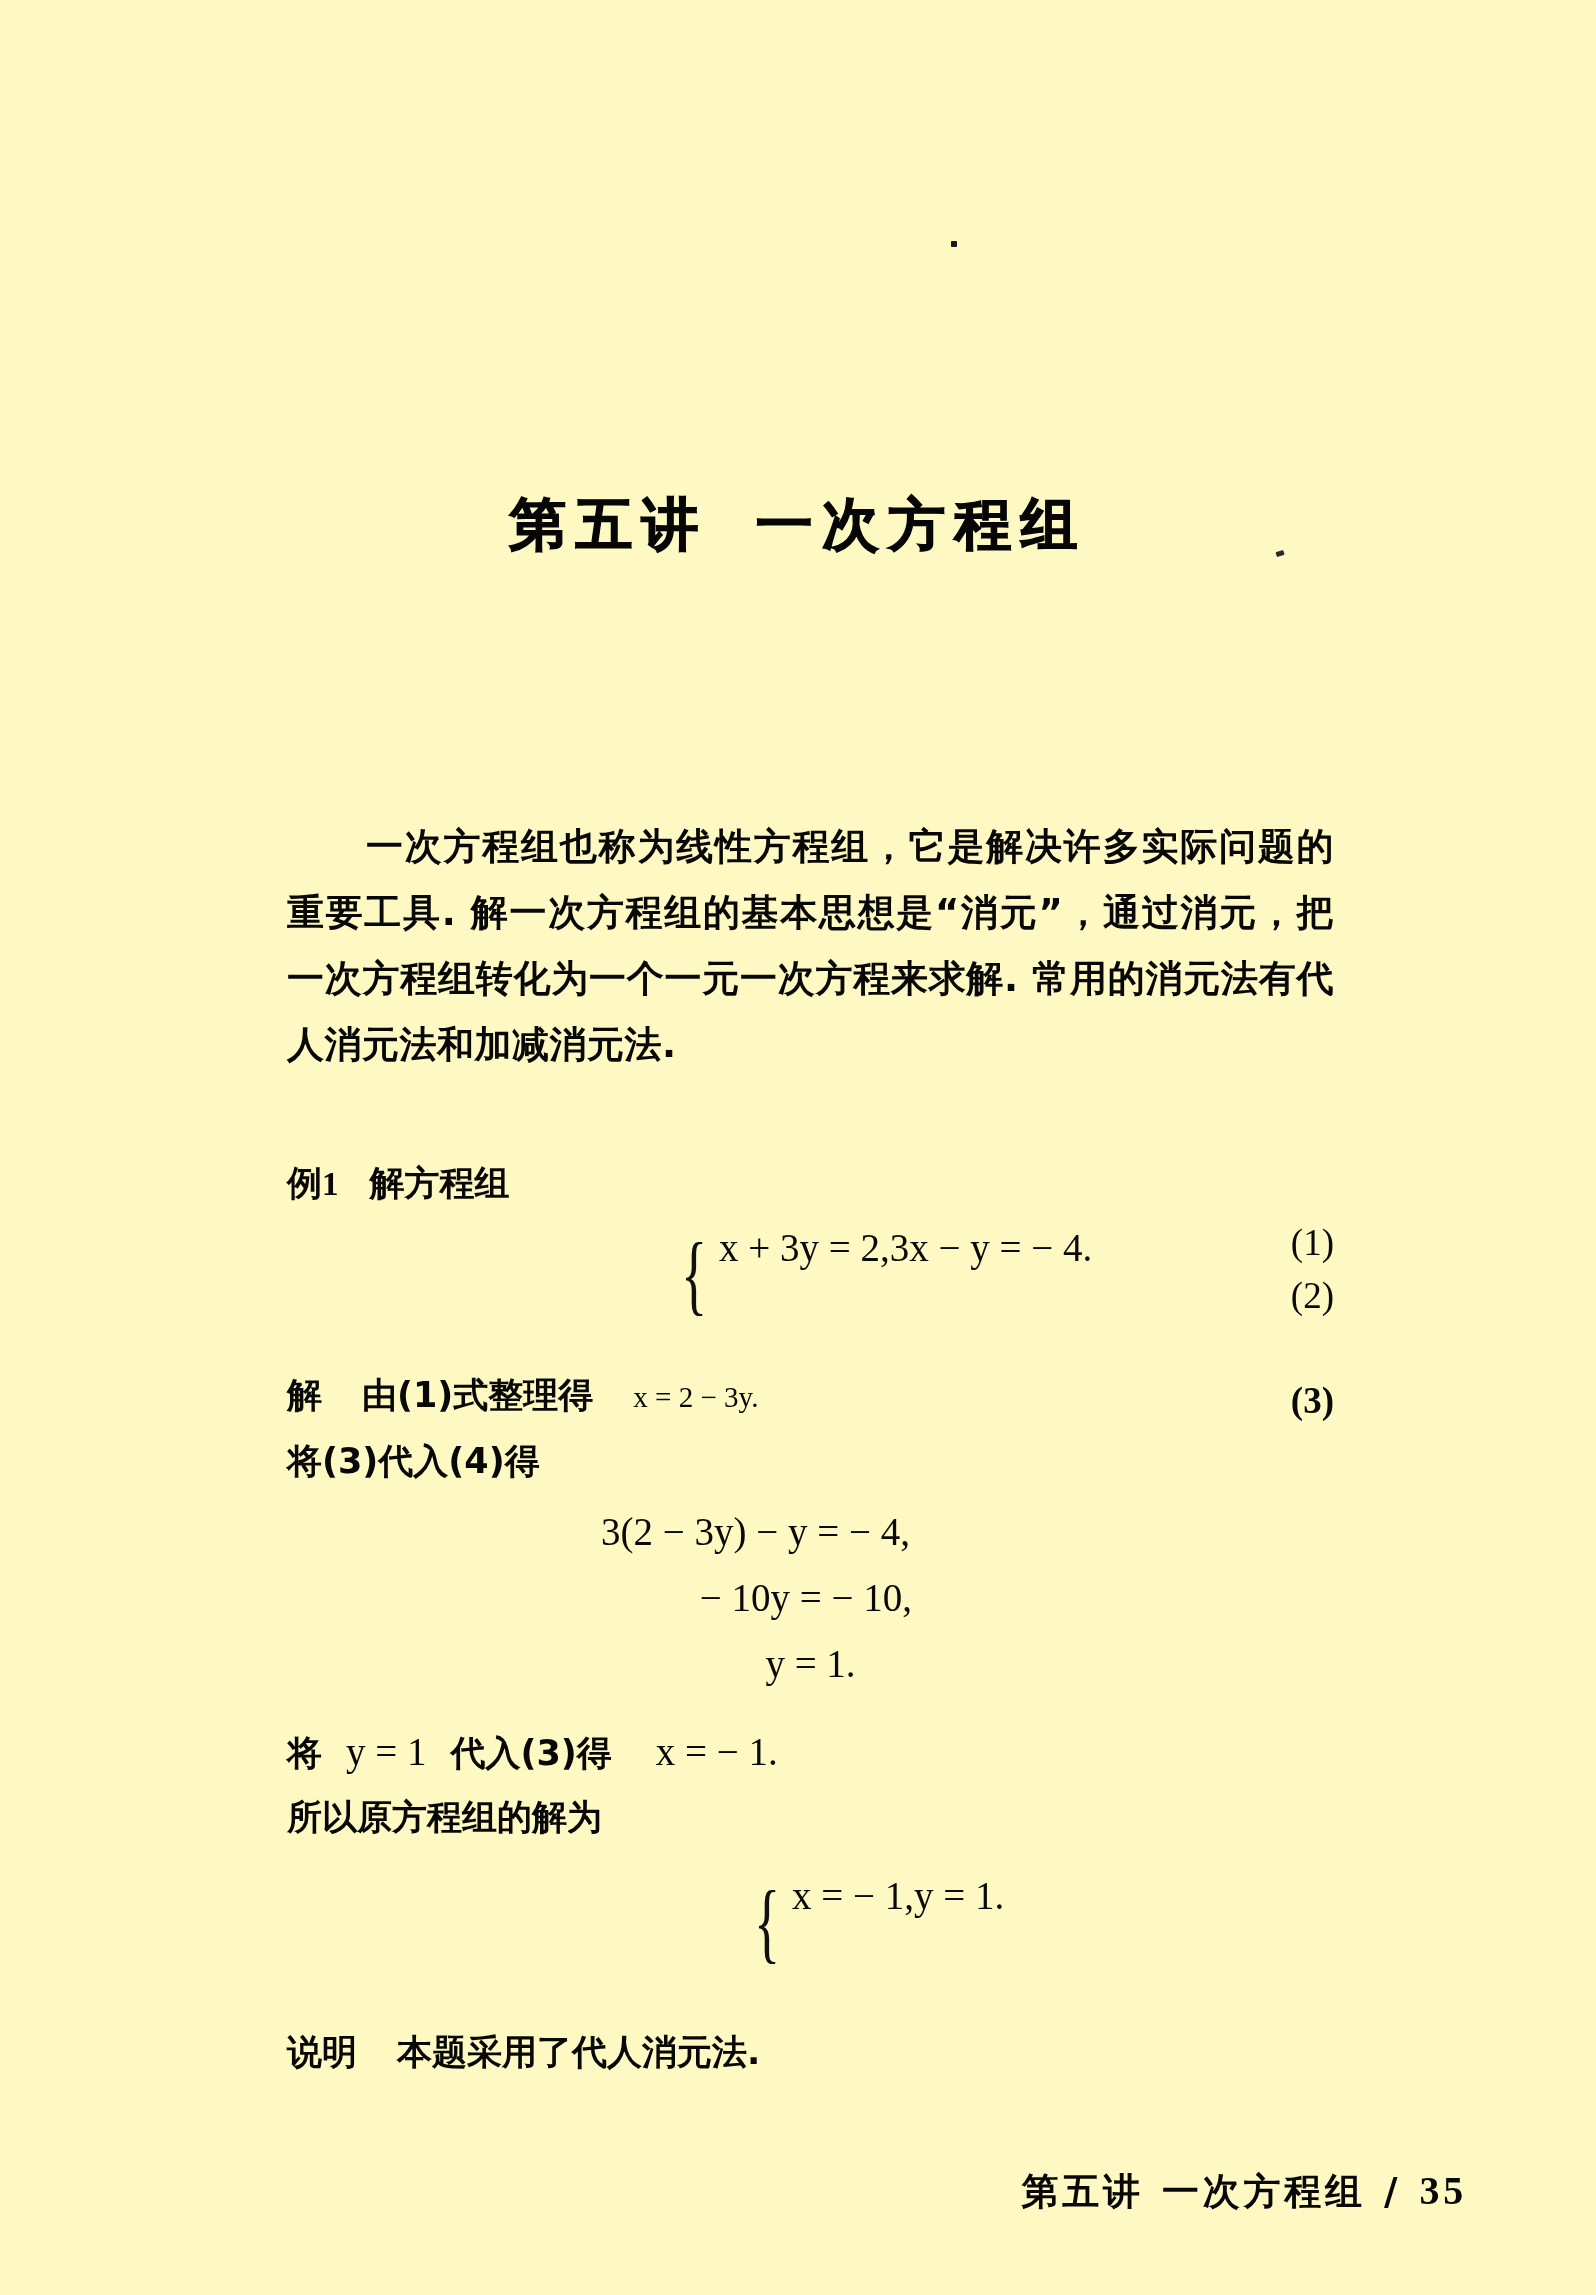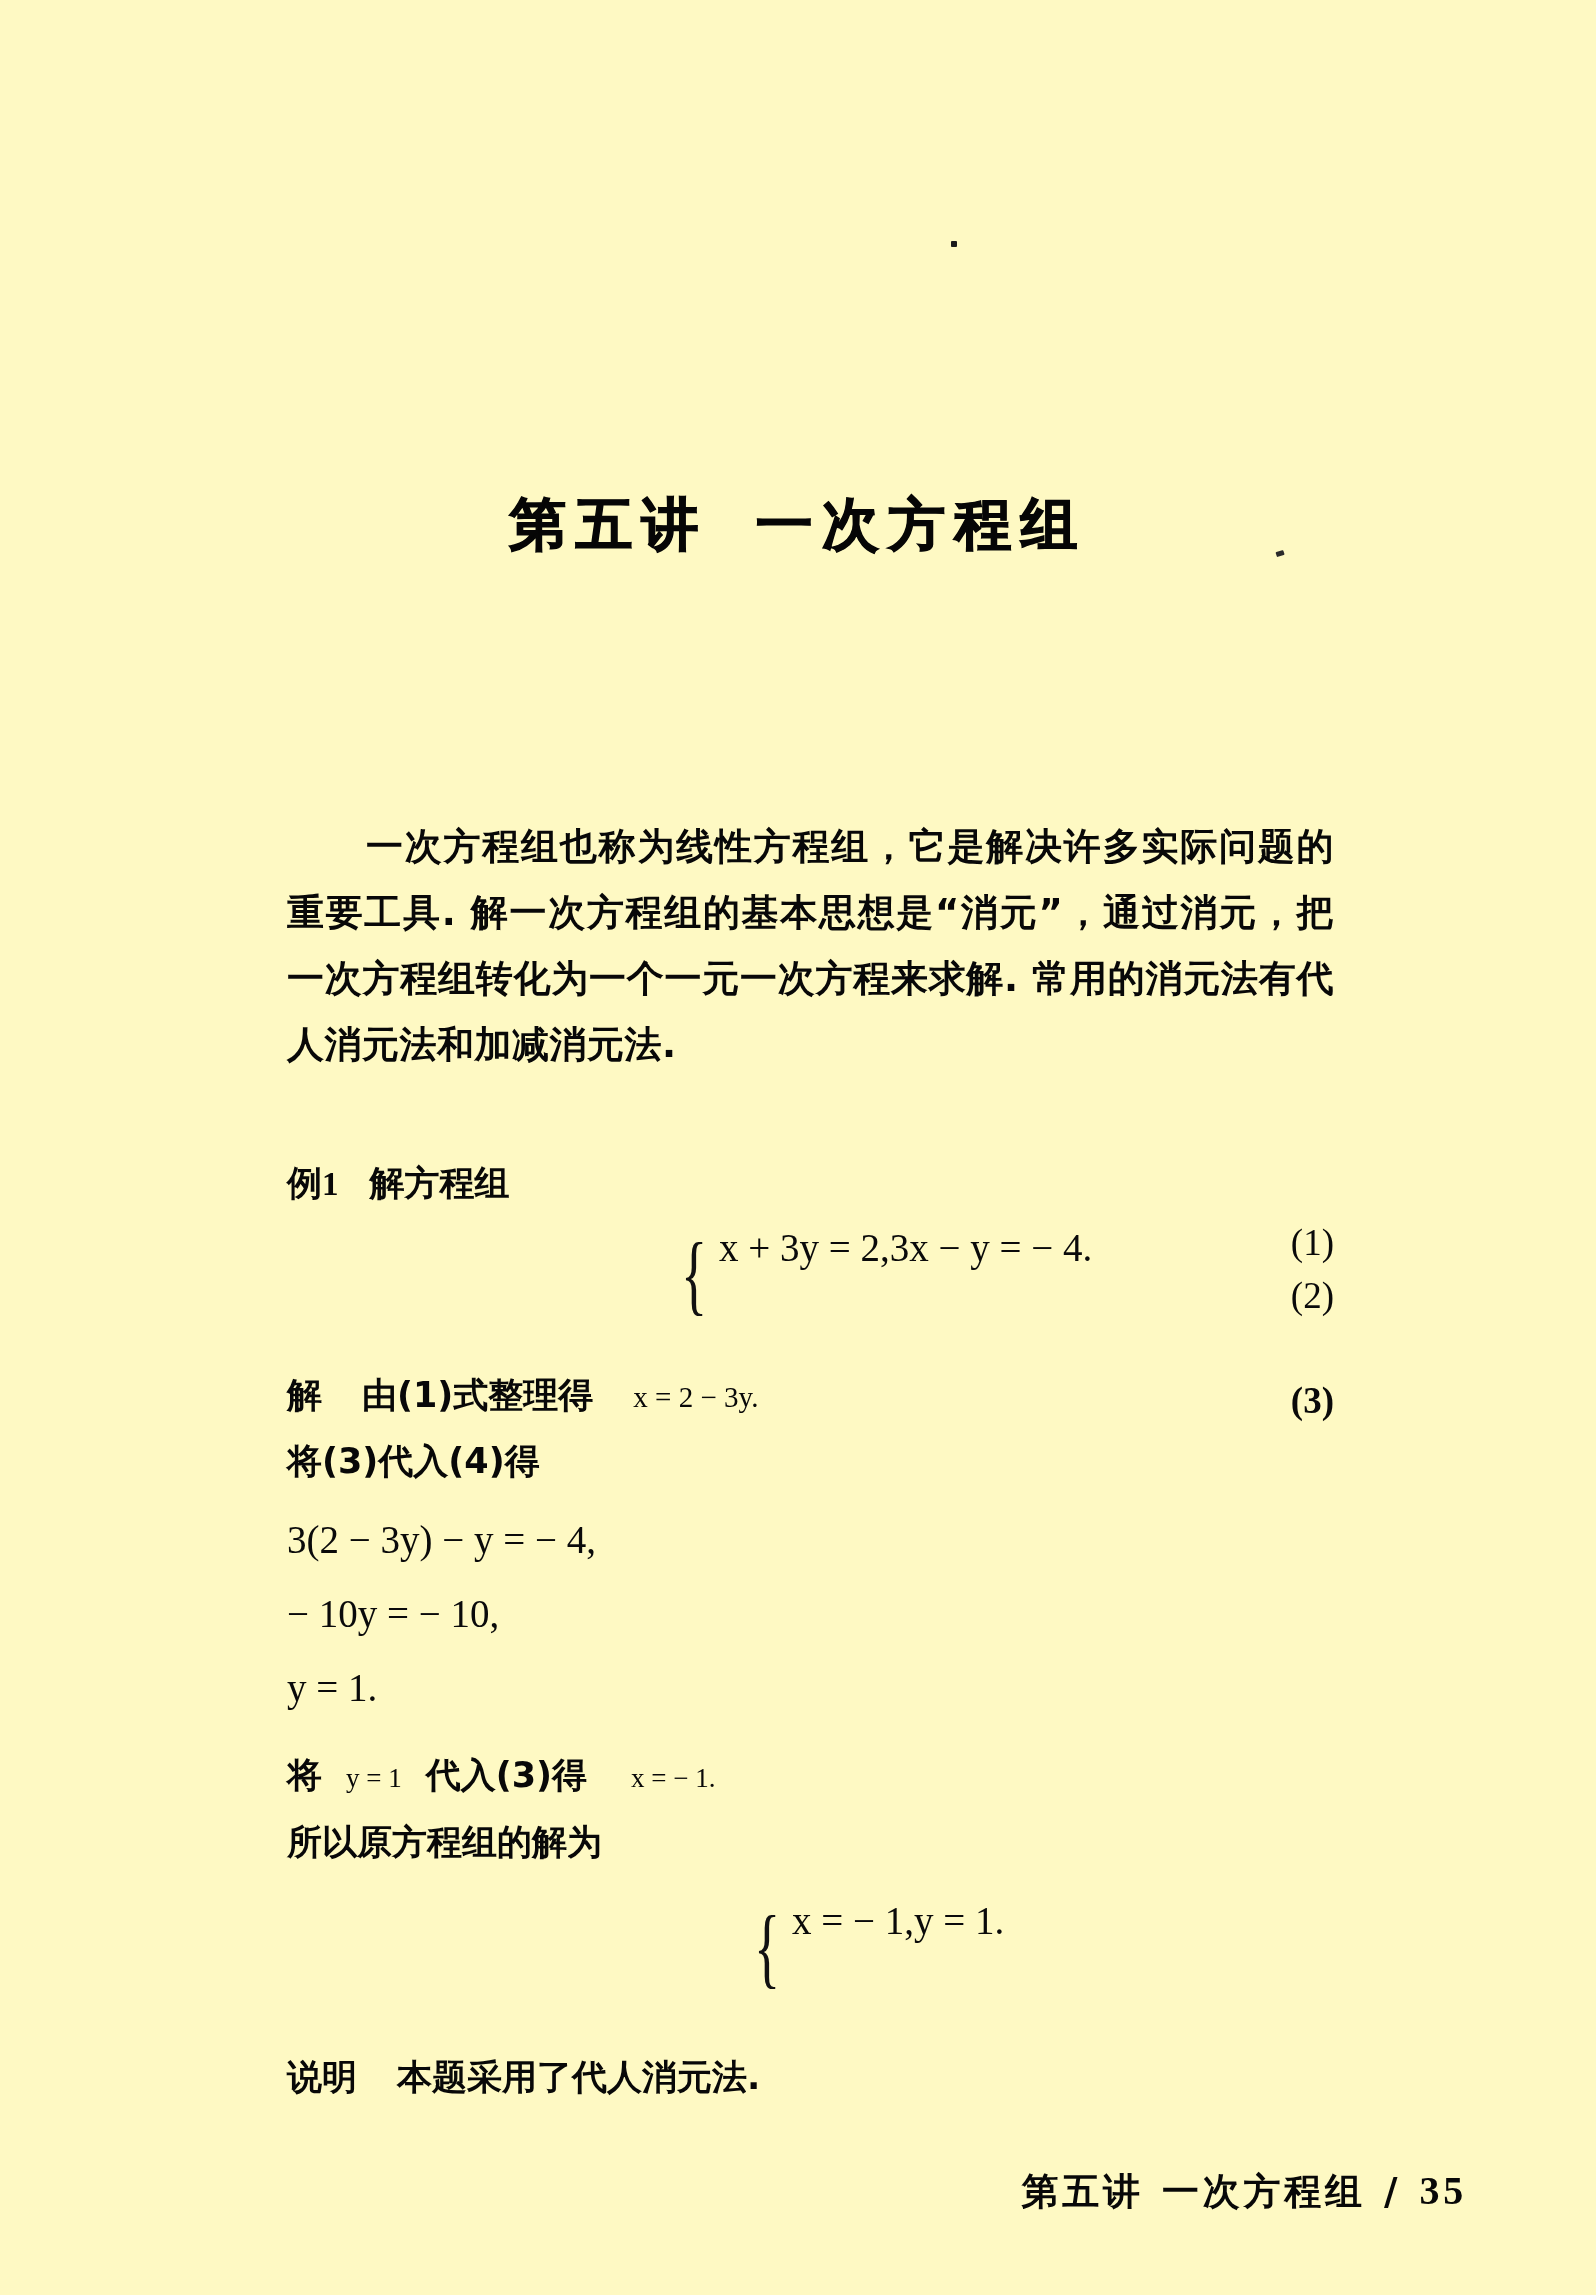--- a/index.html
+++ b/index.html
@@ -159,27 +159,28 @@
     margin-top: 9.2px;
     font-family: "DejaVu Sans", "Liberation Sans", sans-serif;
     font-weight: 700;
     font-size: 35px;
     line-height: 55px;
     color: #080808;
   }
   .text-line .mathinline {
     font-family: "Liberation Serif", "DejaVu Serif", serif;
     font-weight: 400;
-    font-size: 27px;
+    font-size: 39px;
   }
   .text-line .sp-s { display: inline-block; width: 24px; }
   .text-line .sp-m { display: inline-block; width: 44px; }
 
   .centered-eq {
-    margin-top: 28px;
+    text-align: center;
+    margin-top: 20px;
   }
   .centered-eq .inner {
     display: inline-block;
     white-space: nowrap;
   }
   .eq-a { padding-right: 110px; }
   .eq-b { padding-right: 9.2px; }
   .eq-c { padding-right: 0px; }
 
   .note-line {

